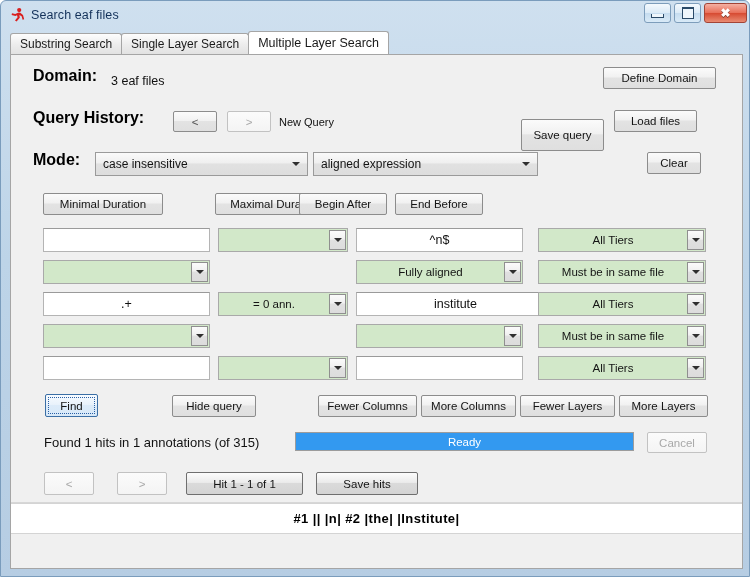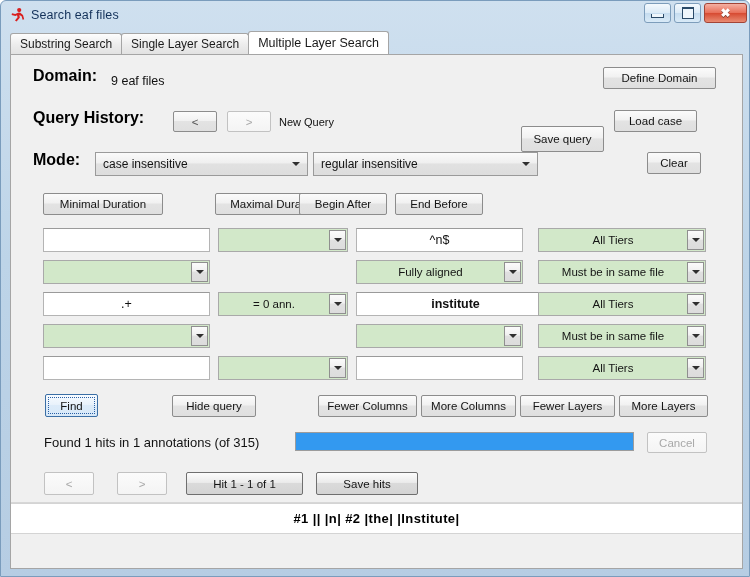--- a/index.html
+++ b/index.html
@@ -332,49 +332,49 @@
       <span>Single Layer Search</span>
     </div>
     <div class="tab active">
       <span>Multiple Layer Search</span>
     </div>
   </div>
 
   <div class="panel">
 
     <div class="big-label" style="left:22px; top:12px;">Domain:</div>
-    <div class="plain" style="left:100px; top:19px;">9 eaf files</div>
+    <div class="plain" style="left:100px; top:19px;">3 eaf files</div>
     <div class="btn" style="left:592px; top:12px; width:113px; height:22px;">
       <span>Define Domain</span>
     </div>
 
     <div class="big-label" style="left:22px; top:54px;">Query History:</div>
     <div class="btn" style="left:162px; top:56px; width:44px; height:21px; color:#555;">
       <span>&lt;</span>
     </div>
     <div class="btn disabled" style="left:216px; top:56px; width:44px; height:21px;">
       <span>&gt;</span>
     </div>
     <div class="plain" style="left:268px; top:61px; font-size:11px;">New Query</div>
-    <div class="btn" style="left:510px; top:71px; width:83px; height:26px;">
+    <div class="btn" style="left:510px; top:64px; width:83px; height:32px;">
       <span>Save query</span>
     </div>
     <div class="btn" style="left:603px; top:55px; width:83px; height:22px;">
-      <span>Load case</span>
+      <span>Load files</span>
     </div>
 
     <div class="big-label" style="left:22px; top:96px;">Mode:</div>
     <div class="combo grey" style="left:84px; top:97px; width:213px;">
       <span class="combo-text">case insensitive</span>
       <span class="combo-arrow">
           <i></i>
         </span>
     </div>
     <div class="combo grey" style="left:302px; top:97px; width:225px;">
-      <span class="combo-text">regular insensitive</span>
+      <span class="combo-text">aligned expression</span>
       <span class="combo-arrow">
           <i></i>
         </span>
     </div>
     <div class="btn" style="left:636px; top:97px; width:54px; height:22px;">
       <span>Clear</span>
     </div>
 
     <div class="btn" style="left:32px; top:138px; width:120px; height:22px;">
       <span>Minimal Duration</span>
@@ -429,21 +429,21 @@
 
     <div class="tfield" style="left:32px; top:237px; width:167px;">
       <span>.+</span>
     </div>
     <div class="combo" style="left:207px; top:237px; width:130px;">
       <span class="combo-text">= 0 ann.</span>
       <span class="combo-arrow">
           <i></i>
         </span>
     </div>
-    <div class="tfield" style="left:345px; top:237px; width:199px;font-weight:bold;">
+    <div class="tfield" style="left:345px; top:237px; width:199px;">
       <span>institute</span>
     </div>
     <div class="combo" style="left:527px; top:237px; width:168px;">
       <span class="combo-text">All Tiers</span>
       <span class="combo-arrow">
           <i></i>
         </span>
     </div>
 
     <div class="combo" style="left:32px; top:269px; width:167px;">
@@ -499,20 +499,21 @@
     <div class="btn" style="left:509px; top:340px; width:95px; height:22px;">
       <span>Fewer Layers</span>
     </div>
     <div class="btn" style="left:608px; top:340px; width:89px; height:22px;">
       <span>More Layers</span>
     </div>
 
     <div class="plain" style="left:33px; top:380px; font-size:13px;">Found 1 hits in 1 annotations (of 315)</div>
     <div class="progress" style="left:284px; top:377px; width:339px; height:19px;">
       <div class="bar" id="progress-fill" style="width:100%;"></div>
+      <div class="ptext">Ready</div>
     </div>
     <div class="btn disabled" style="left:636px; top:377px; width:60px; height:21px;">
       <span>Cancel</span>
     </div>
 
     <div class="btn disabled" style="left:33px; top:417px; width:50px; height:23px;">
       <span>&lt;</span>
     </div>
     <div class="btn disabled" style="left:106px; top:417px; width:50px; height:23px;">
       <span>&gt;</span>

